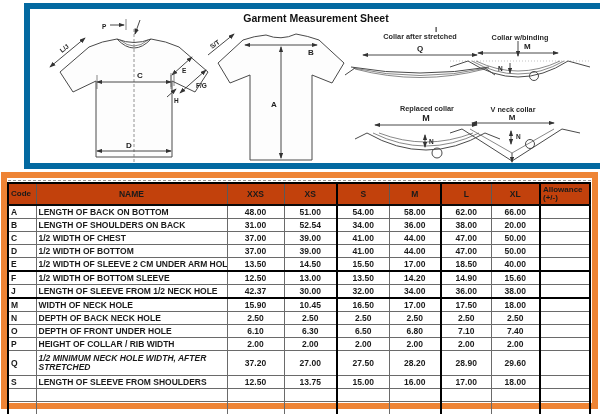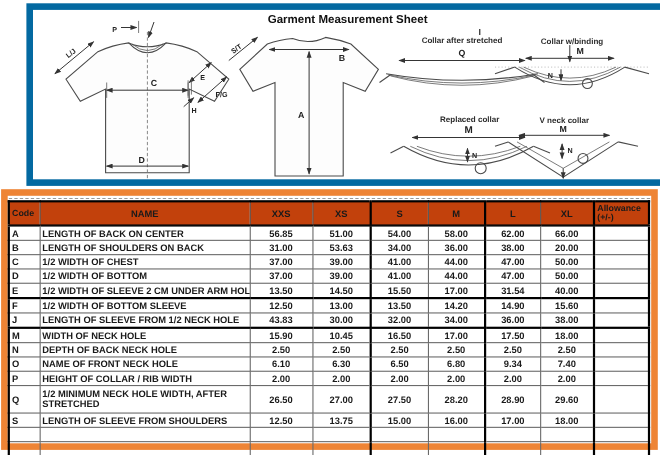--- a/index.html
+++ b/index.html
@@ -59,21 +59,21 @@
   table.sheet td{
     border:1px solid #6a6a6a;height:12px;font-size:8.5px;padding:0 2px;
     overflow:hidden;white-space:nowrap;line-height:1.05;
   }
   td.c-code{text-align:left;font-weight:bold;}
   td.c-name{text-align:left;font-weight:bold;}
   td.c-val{text-align:center;font-weight:600;}
   .thickR{border-right:2px solid #000 !important;}
   tr.pb td{border-bottom:2px solid #000;}
   tr.tall td{height:24px;}
-  tr.tall td.c-name{white-space:normal;}
+  tr.tall td.c-name{white-space:normal;font-style:italic;}
 </style>
 </head>
 <body>
 
 
 
 
 <svg width="0" height="0" aria-hidden="true">
   <defs>
     <marker id="mE" markerWidth="7" markerHeight="7" refX="6" refY="2.5" orient="auto">
@@ -219,34 +219,34 @@
         <th class="thickR">XL</th>
         <th class="left">
           <div>Allowance</div>
           <div>(+/-)</div>
         </th>
       </tr>
     </thead>
     <tbody>
         <tr>
           <td class="c-code">A</td>
-          <td class="c-name">LENGTH OF BACK ON CENTER</td>
-          <td class="c-val">56.85</td>
+          <td class="c-name">LENGTH OF BACK ON BOTTOM</td>
+          <td class="c-val">48.00</td>
           <td class="c-val thickR">51.00</td>
           <td class="c-val">54.00</td>
           <td class="c-val thickR">58.00</td>
           <td class="c-val">62.00</td>
           <td class="c-val thickR">66.00</td>
           <td class="c-val"></td>
         </tr>
         <tr>
           <td class="c-code">B</td>
           <td class="c-name">LENGTH OF SHOULDERS ON BACK</td>
           <td class="c-val">31.00</td>
-          <td class="c-val thickR">53.63</td>
+          <td class="c-val thickR">52.54</td>
           <td class="c-val">34.00</td>
           <td class="c-val thickR">36.00</td>
           <td class="c-val">38.00</td>
           <td class="c-val thickR">20.00</td>
           <td class="c-val"></td>
         </tr>
         <tr>
           <td class="c-code">C</td>
           <td class="c-name">1/2 WIDTH OF CHEST</td>
           <td class="c-val">37.00</td>
@@ -268,39 +268,39 @@
           <td class="c-val thickR">50.00</td>
           <td class="c-val"></td>
         </tr>
         <tr class="pb">
           <td class="c-code">E</td>
           <td class="c-name">1/2 WIDTH OF SLEEVE 2 CM UNDER ARM HOLE</td>
           <td class="c-val">13.50</td>
           <td class="c-val thickR">14.50</td>
           <td class="c-val">15.50</td>
           <td class="c-val thickR">17.00</td>
-          <td class="c-val">31.54</td>
+          <td class="c-val">18.50</td>
           <td class="c-val thickR">40.00</td>
           <td class="c-val"></td>
         </tr>
         <tr>
           <td class="c-code">F</td>
           <td class="c-name">1/2 WIDTH OF BOTTOM SLEEVE</td>
           <td class="c-val">12.50</td>
           <td class="c-val thickR">13.00</td>
           <td class="c-val">13.50</td>
           <td class="c-val thickR">14.20</td>
           <td class="c-val">14.90</td>
           <td class="c-val thickR">15.60</td>
           <td class="c-val"></td>
         </tr>
         <tr class="pb">
           <td class="c-code">J</td>
           <td class="c-name">LENGTH OF SLEEVE FROM 1/2 NECK HOLE</td>
-          <td class="c-val">43.83</td>
+          <td class="c-val">42.37</td>
           <td class="c-val thickR">30.00</td>
           <td class="c-val">32.00</td>
           <td class="c-val thickR">34.00</td>
           <td class="c-val">36.00</td>
           <td class="c-val thickR">38.00</td>
           <td class="c-val"></td>
         </tr>
         <tr>
           <td class="c-code">M</td>
           <td class="c-name">WIDTH OF NECK HOLE</td>
@@ -318,44 +318,44 @@
           <td class="c-val">2.50</td>
           <td class="c-val thickR">2.50</td>
           <td class="c-val">2.50</td>
           <td class="c-val thickR">2.50</td>
           <td class="c-val">2.50</td>
           <td class="c-val thickR">2.50</td>
           <td class="c-val"></td>
         </tr>
         <tr>
           <td class="c-code">O</td>
-          <td class="c-name">NAME OF FRONT NECK HOLE</td>
+          <td class="c-name">DEPTH OF FRONT UNDER HOLE</td>
           <td class="c-val">6.10</td>
           <td class="c-val thickR">6.30</td>
           <td class="c-val">6.50</td>
           <td class="c-val thickR">6.80</td>
-          <td class="c-val">9.34</td>
+          <td class="c-val">7.10</td>
           <td class="c-val thickR">7.40</td>
           <td class="c-val"></td>
         </tr>
         <tr>
           <td class="c-code">P</td>
           <td class="c-name">HEIGHT OF COLLAR / RIB WIDTH</td>
           <td class="c-val">2.00</td>
           <td class="c-val thickR">2.00</td>
           <td class="c-val">2.00</td>
           <td class="c-val thickR">2.00</td>
           <td class="c-val">2.00</td>
           <td class="c-val thickR">2.00</td>
           <td class="c-val"></td>
         </tr>
         <tr class="tall">
           <td class="c-code">Q</td>
           <td class="c-name">1/2 MINIMUM NECK HOLE WIDTH, AFTER STRETCHED</td>
-          <td class="c-val">26.50</td>
+          <td class="c-val">37.20</td>
           <td class="c-val thickR">27.00</td>
           <td class="c-val">27.50</td>
           <td class="c-val thickR">28.20</td>
           <td class="c-val">28.90</td>
           <td class="c-val thickR">29.60</td>
           <td class="c-val"></td>
         </tr>
         <tr>
           <td class="c-code">S</td>
           <td class="c-name">LENGTH OF SLEEVE FROM SHOULDERS</td>

